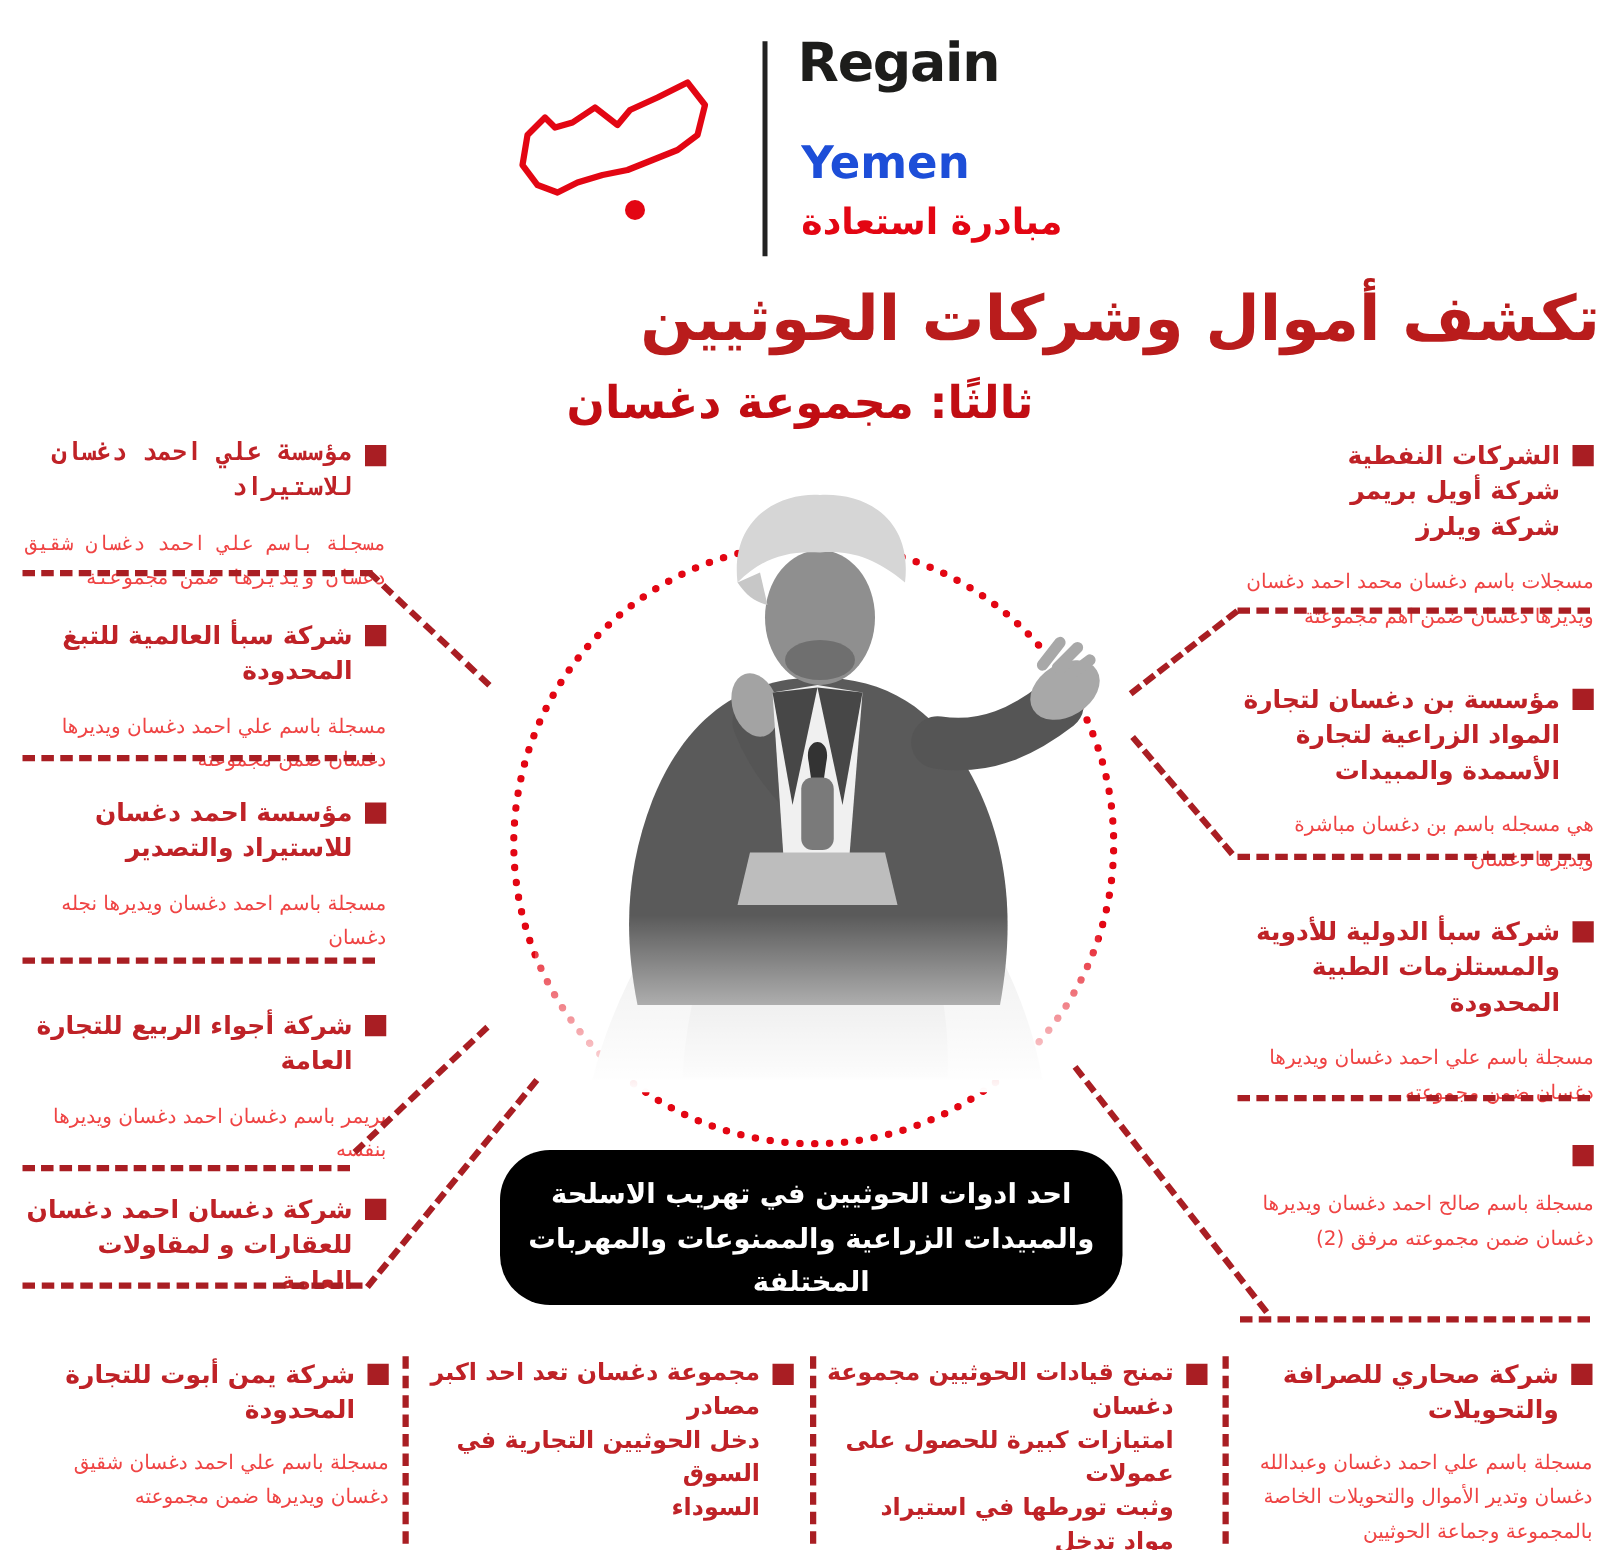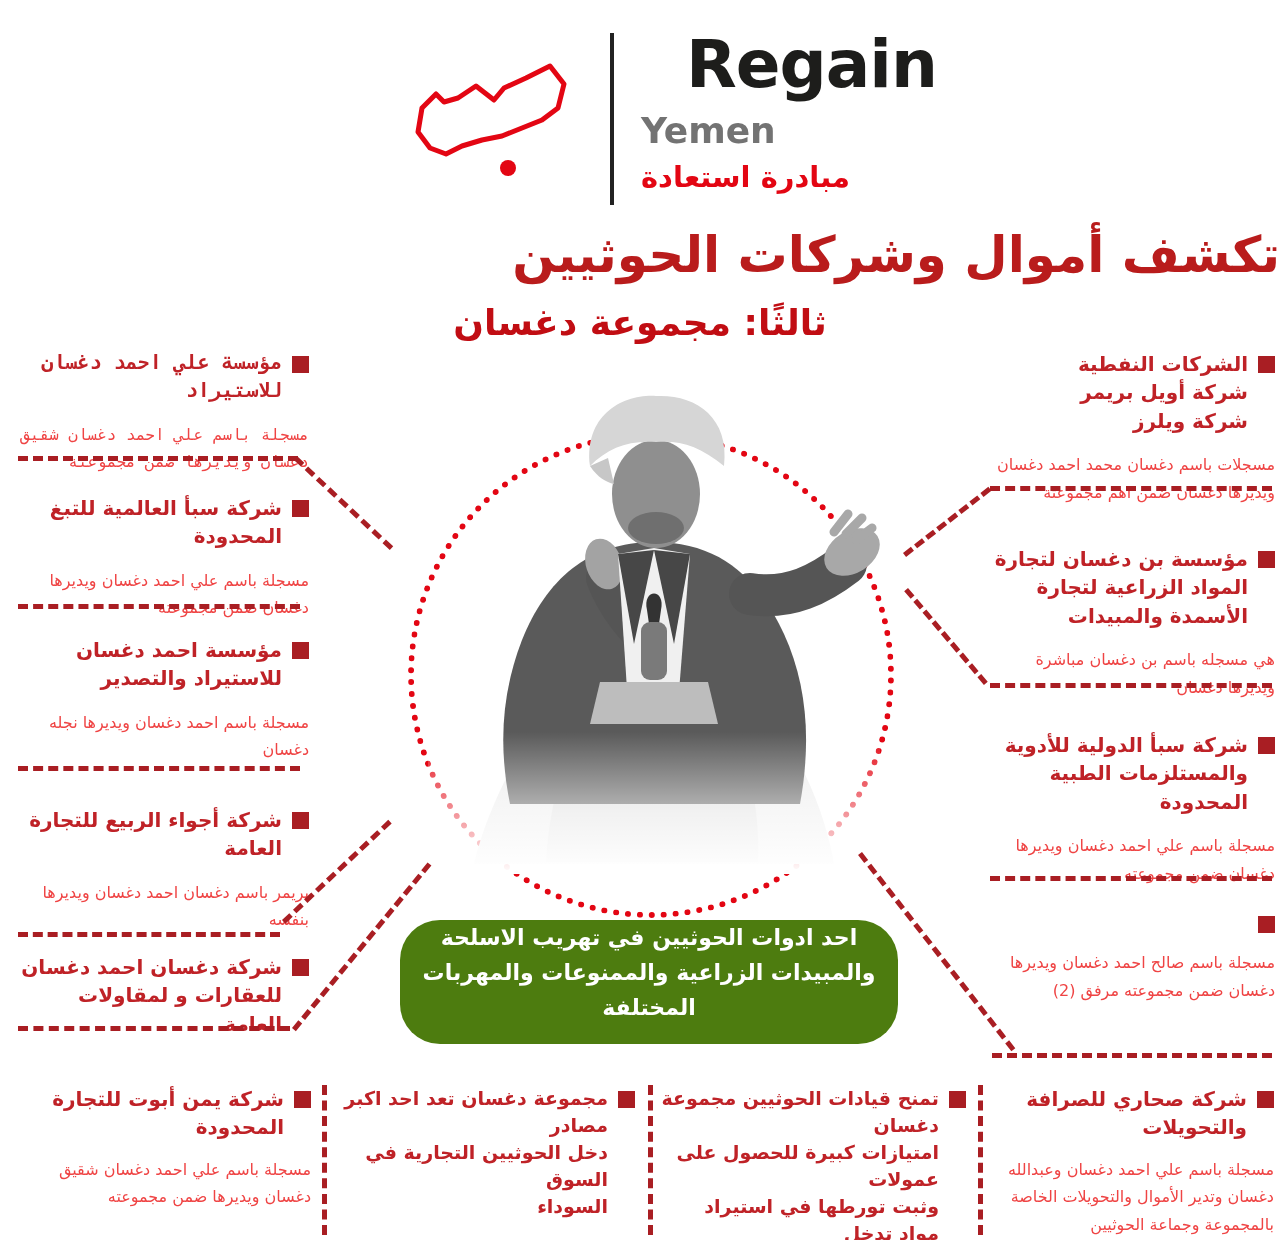--- a/index.html
+++ b/index.html
@@ -6,22 +6,22 @@
   html, body { background: #ffffff; }
   body {
     width: 1280px; height: 1240px; position: relative; overflow: hidden;
     font-family: "DejaVu Sans", sans-serif;
   }
   .abs { position: absolute; }
 
   
   .logo-map { left: 400px; top: 46px; width: 195px; height: 155px; }
   .logo-bar { left: 610px; top: 33px; width: 4px; height: 172px; background: #222; }
-  .brand { left: 638px; top: 26px; font-size: 66px; font-weight: bold; color: #1d1d1b; letter-spacing: -1px; margin-left: 48px; }
-  .brand-sub { left: 641px; top: 110px; font-size: 36px; font-weight: bold; color: #737373; }
+  .brand { left: 638px; top: 26px; font-size: 43px; font-weight: bold; color: #1d1d1b; letter-spacing: -1px; }
+  .brand-sub { left: 641px; top: 110px; font-size: 36px; font-weight: bold; color: #1d4ed8; }
   .brand-tag { left: 641px; top: 160px; font-size: 29px; font-weight: bold; color: #e30613; direction: rtl; text-align: left; }
 
   
   .title1 { left: 0; top: 226px; width: 1280px; direction: rtl;
             font-size: 50px; font-weight: bold; color: #b91c1c; }
   .title2 { left: 0; top: 302px; width: 1280px; text-align: center; direction: rtl;
             font-size: 36px; font-weight: bold; color: #c10d13; }
 
   
   .entry { direction: rtl; text-align: right; }
@@ -38,22 +38,22 @@
   .sep-h { border-top: 5px dashed #a91e23; height: 0; }
   .sep-v { border-left: 5px dashed #a91e23; width: 0; }
   .diag { border-top: 5px dashed #a91e23; height: 0; transform-origin: 0 0; }
 
   
   .dot-circle { left: 408px; top: 432px; width: 486px; height: 486px;
                 border: 6px dotted #e30613; border-radius: 50%; }
   .portrait { left: 428px; top: 382px; width: 452px; height: 492px; }
 
   
-  .caption-box { left: 400px; top: 920px; width: 498px; height: 124px; background: #4d7c0f;
-                 border-radius: 40px; display: flex; align-items: flex-start; justify-content: center; }
+  .caption-box { left: 400px; top: 920px; width: 498px; height: 124px; background: #000000;
+                 border-radius: 40px; display: flex; align-items: flex-end; justify-content: center; }
   .caption-text { direction: rtl; text-align: center; color: #ffffff; font-weight: bold;
                   font-size: 22px; line-height: 1.6; white-space: pre-line; padding: 0 18px; }
 </style>
 </head>
 <body>
 
 <div class="abs logo-map">
   <svg width="195" height="155" viewBox="0 0 195 155">
     <path d="M22,62 L36,48 L44,56 L58,52 L76,40 L94,54 L104,42 L126,32 L150,20 L164,38 L158,62
              L142,74 L122,82 L102,90 L82,94 L62,100 L46,108 L30,102 L18,86 Z" fill="none" stroke="#e30613" stroke-width="5" stroke-linejoin="round"></path>

